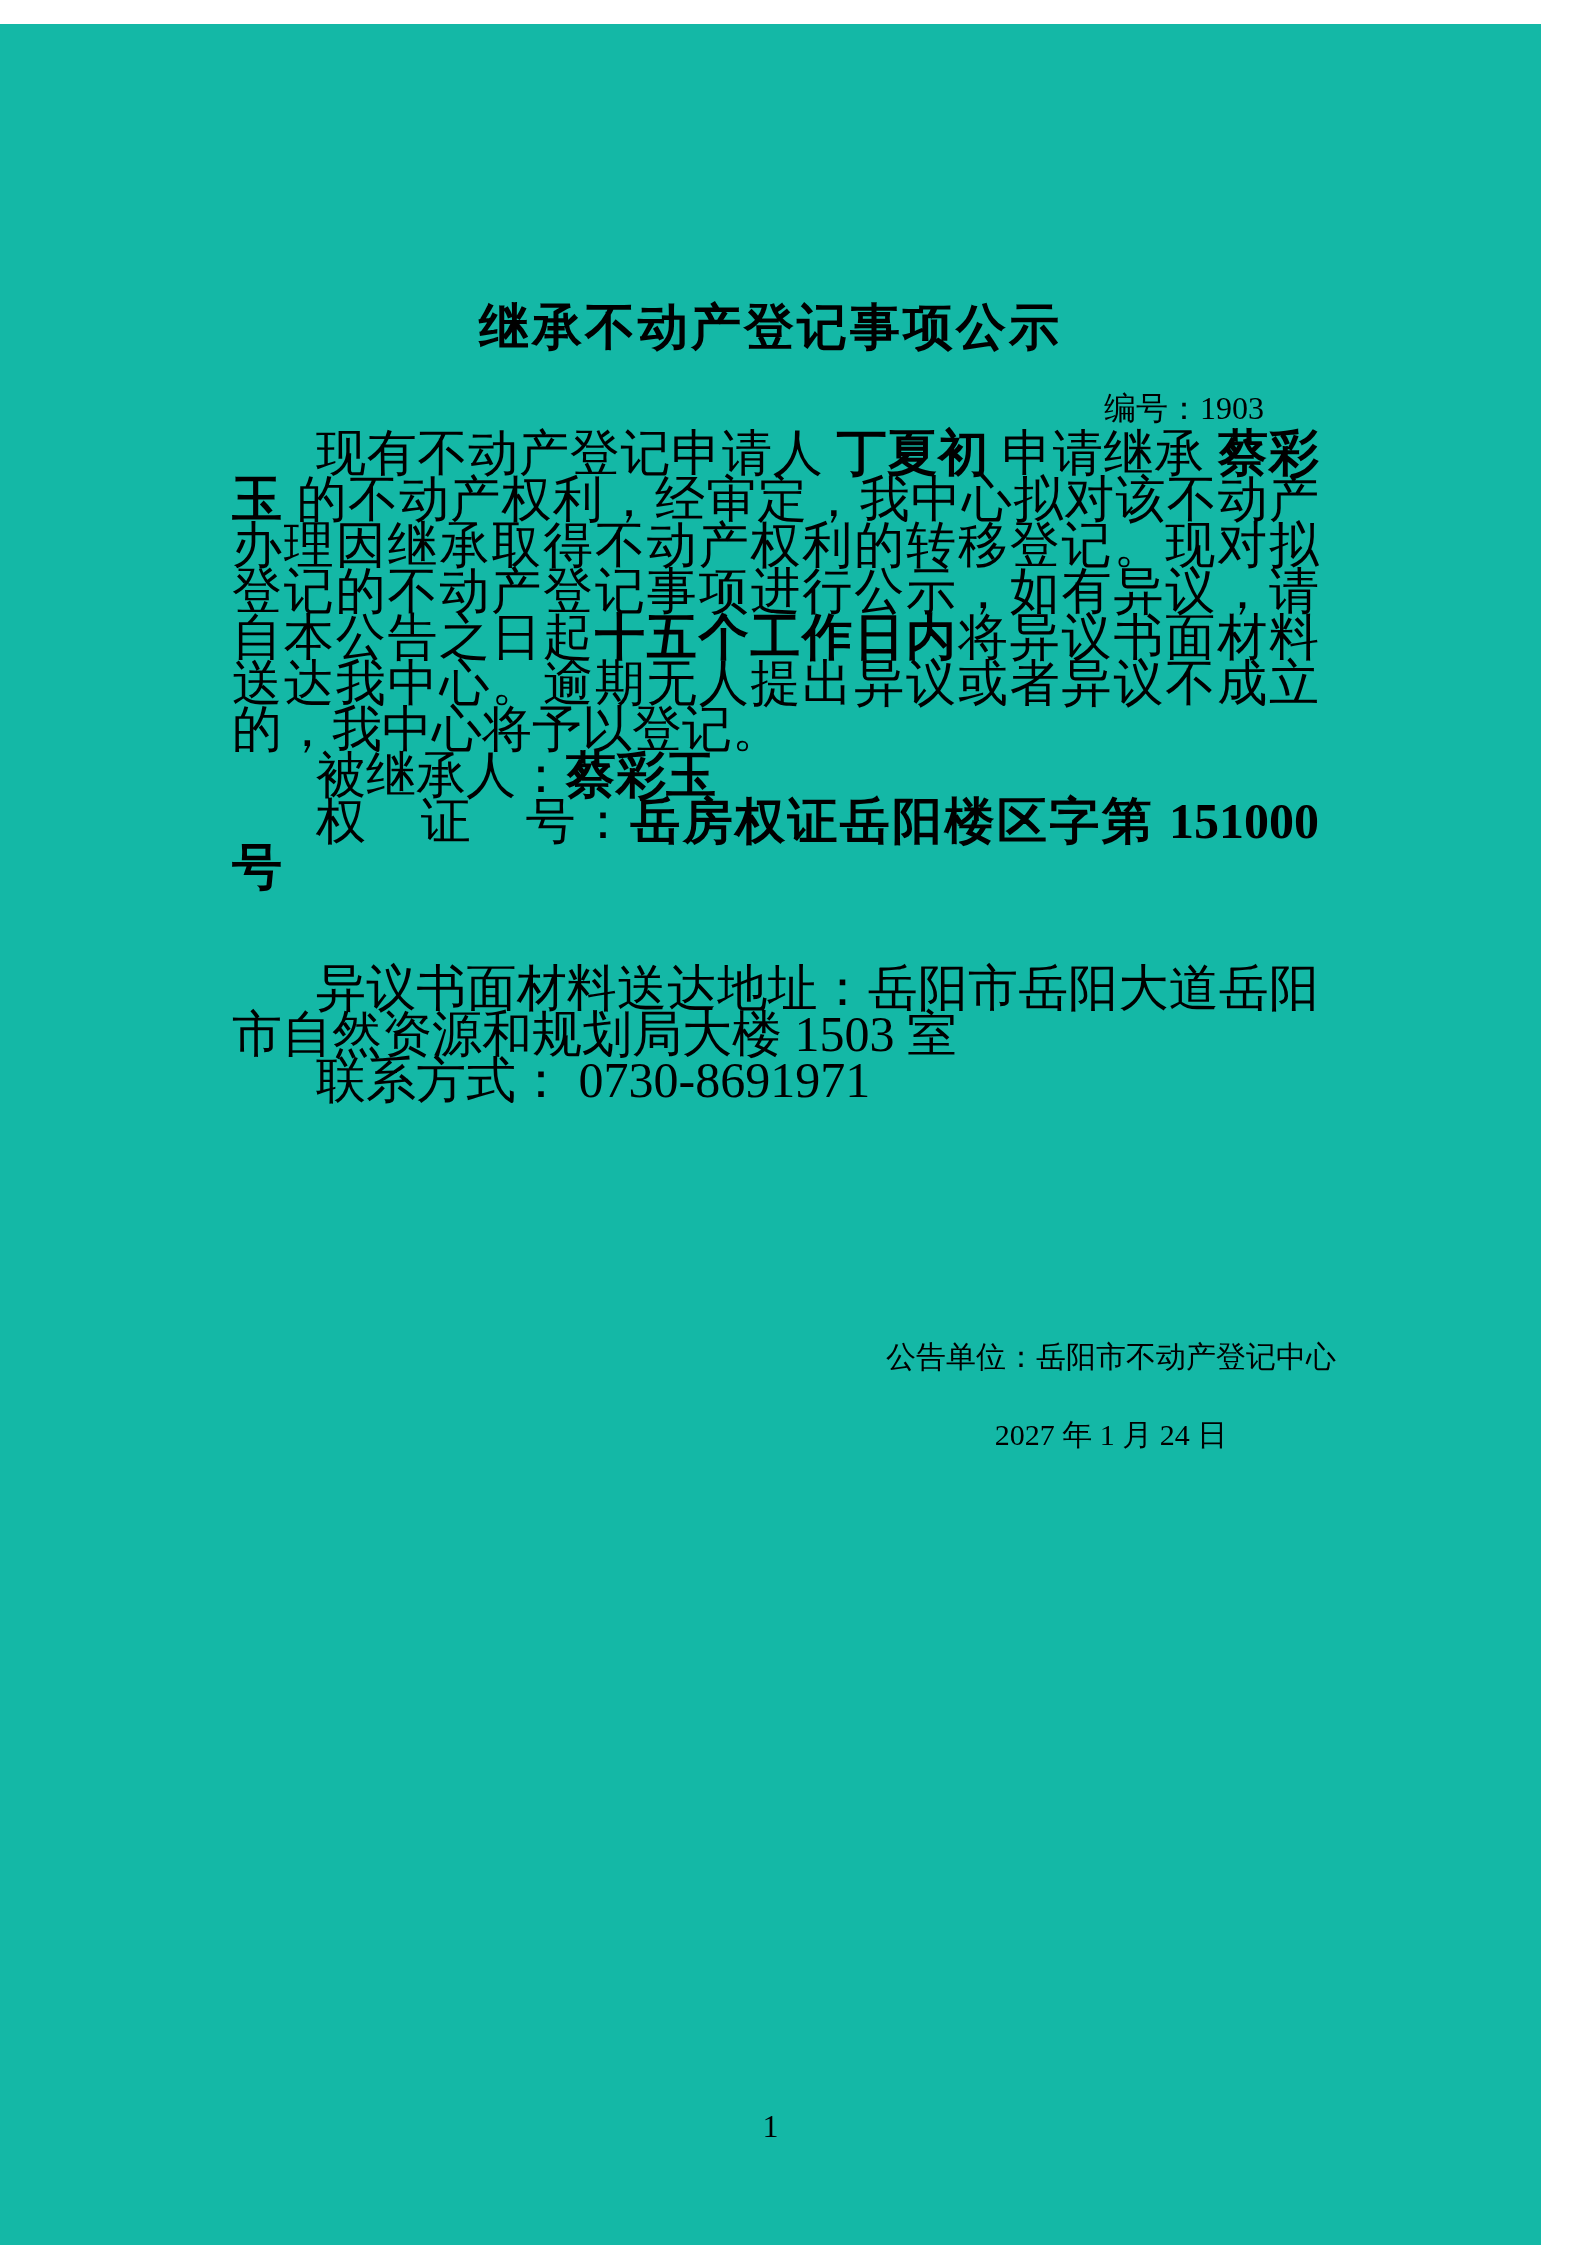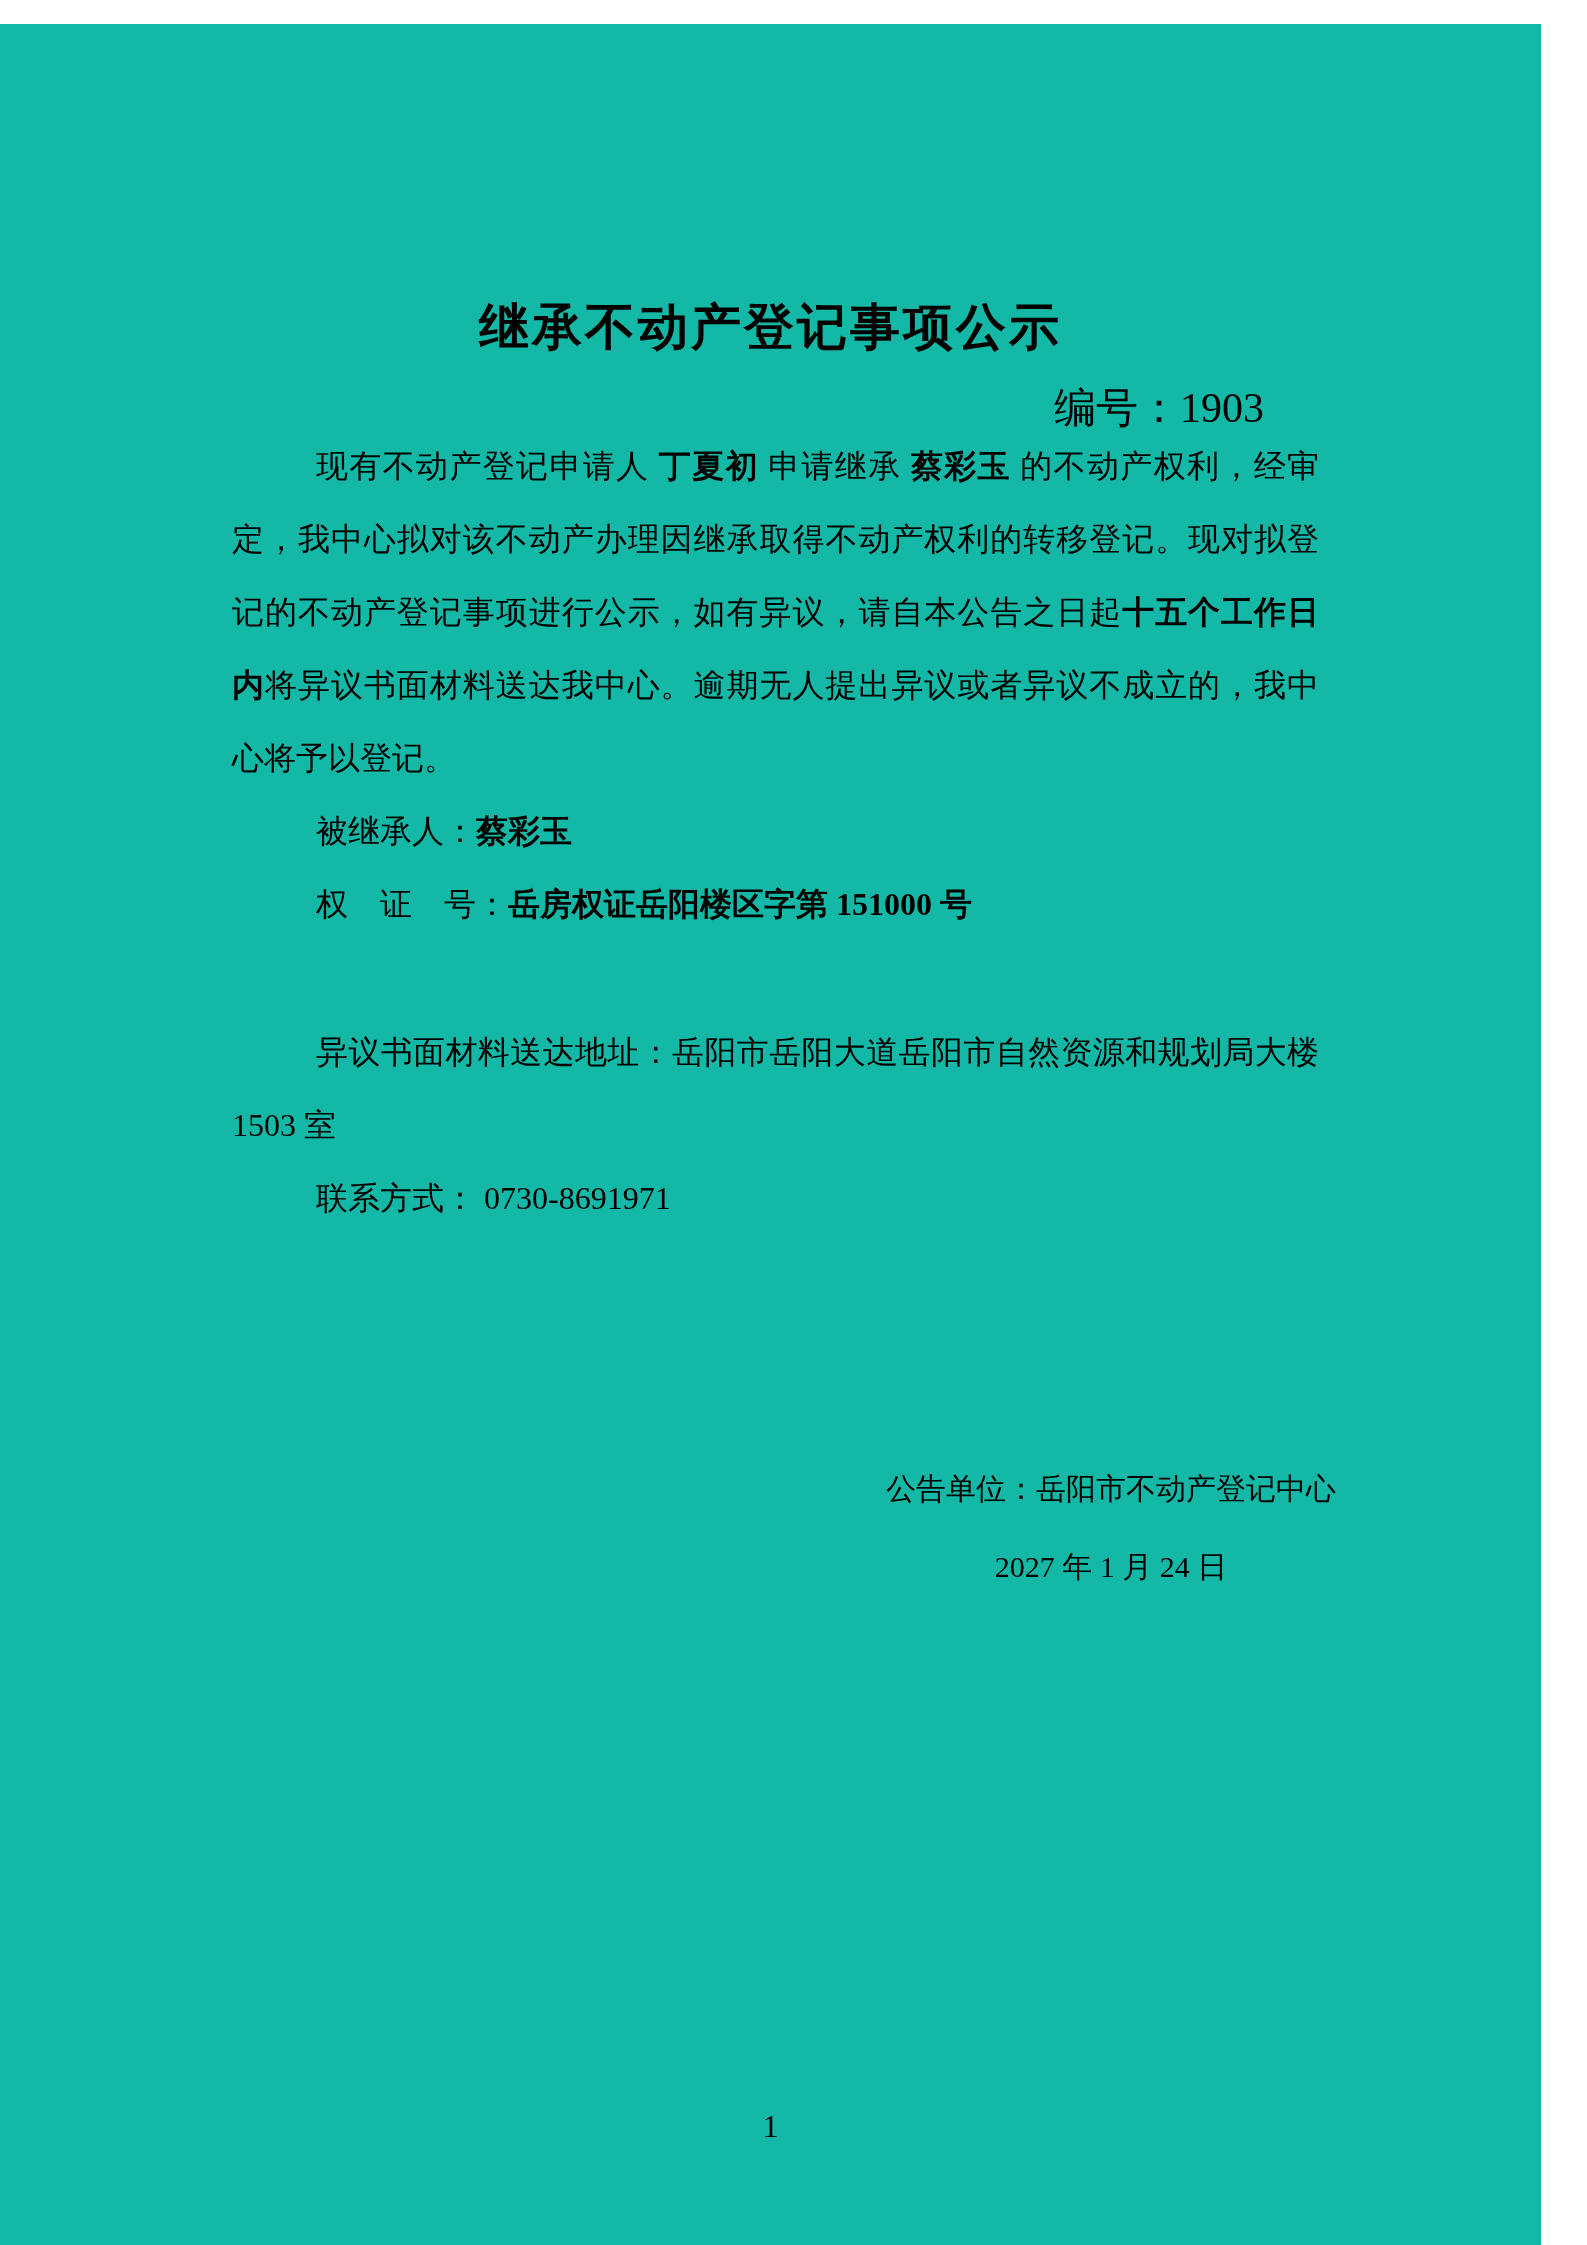--- a/index.html
+++ b/index.html
@@ -24,28 +24,28 @@
     font-family: "Liberation Sans", "DejaVu Sans", sans-serif;
     font-weight: bold;
     font-size: 50px;
     line-height: 62px;
     letter-spacing: 3px;
   }
   .doc-number {
     margin-top: 28px;
     padding-right: 277px;
     text-align: right;
-    font-size: 42px;
+    font-size: 32px;
     line-height: 44px;
   }
   .body-block {
     margin-left: 232px;
     margin-right: 222px;
-    font-size: 32px;
-    line-height: 73px;
+    font-size: 50px;
+    line-height: 46px;
   }
   p.body-block {
     margin-top: 0;
     margin-bottom: 0;
   }
   .main-paragraph {
     margin-top: 104px;
     text-indent: 84px;
     text-align: justify;
   }

